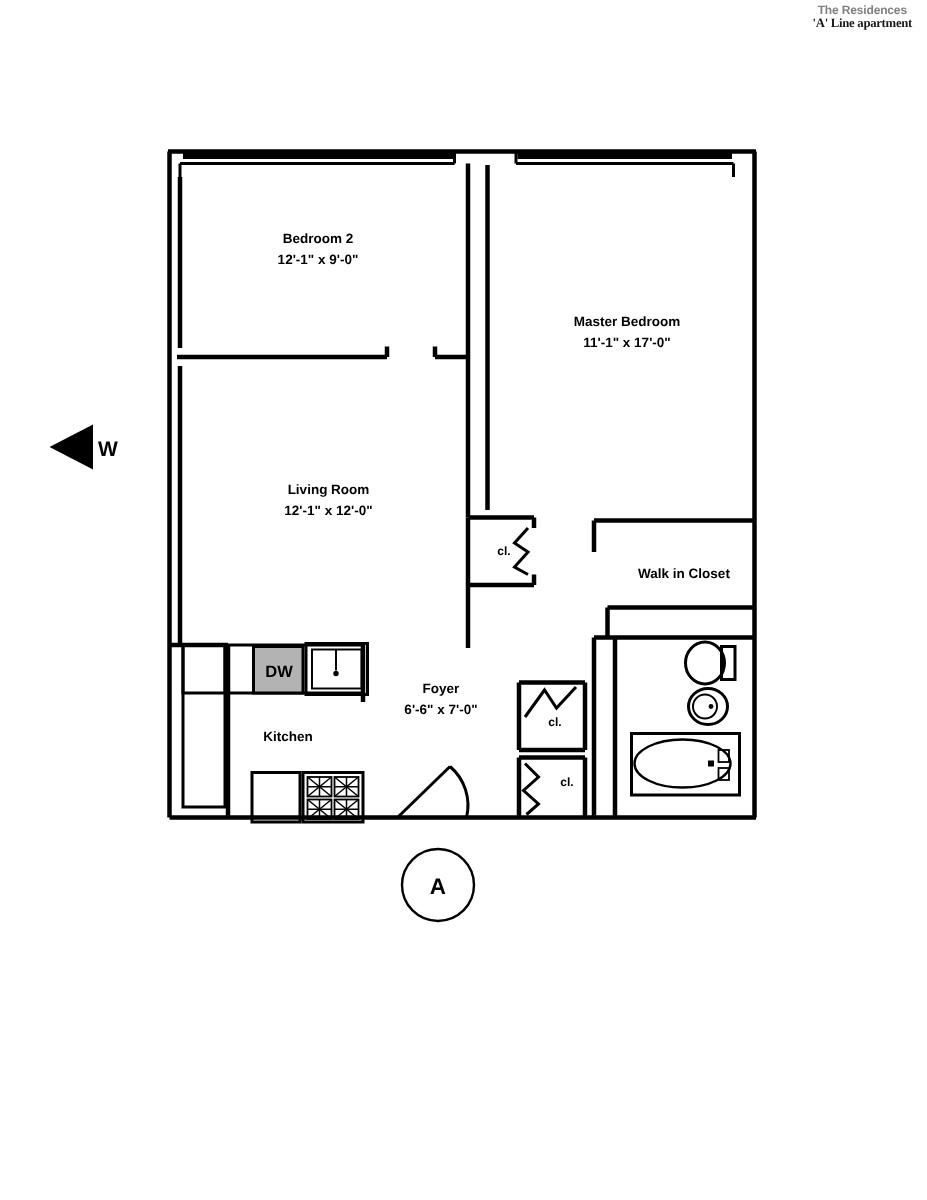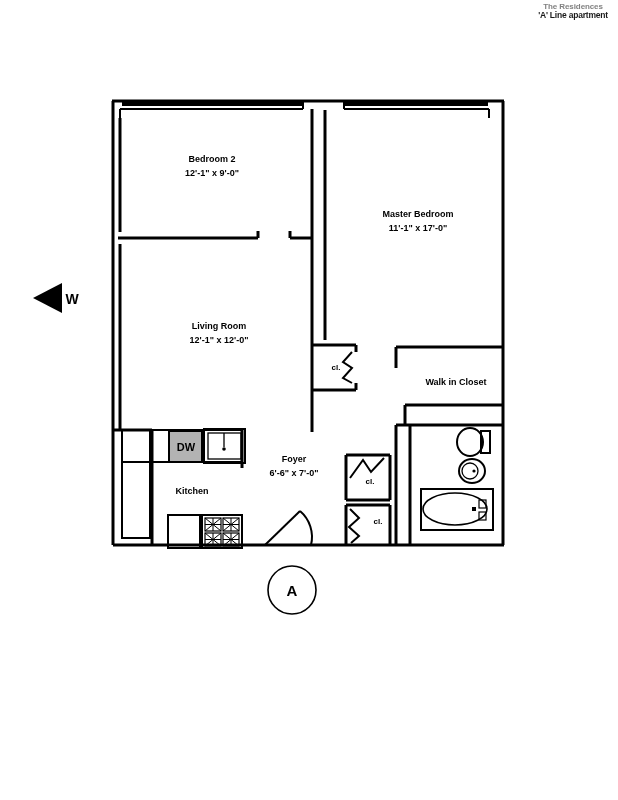--- a/index.html
+++ b/index.html
@@ -38,20 +38,21 @@
     margin-top: -3px;
     height: 9px;
     overflow: hidden;
   }
   .hdr .l2 {
     display: block;
     font-size: 8.5px;
     color: #1a1a1a;
     font-weight: bold;
     letter-spacing: -0.2px;
+    font-family: Liberation Serif, serif;
   }
   svg { display: block; }
   text {
     font-family: "Liberation Sans", sans-serif;
     fill: #000000;
     font-weight: bold;
   }
   .rm-name { font-size: 9px; text-anchor: middle; }
   .rm-dim  { font-size: 9px; text-anchor: middle; }
   .cl-lbl  { font-size: 8px; text-anchor: middle; }

